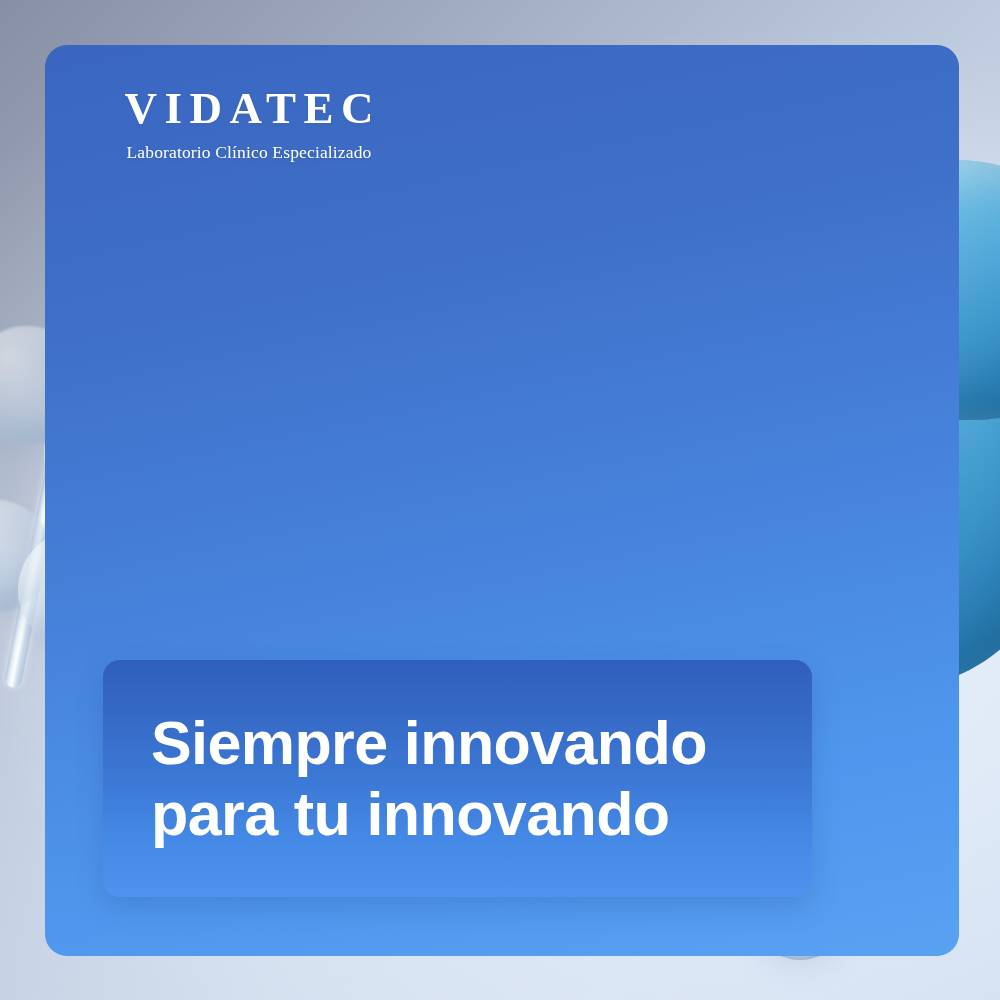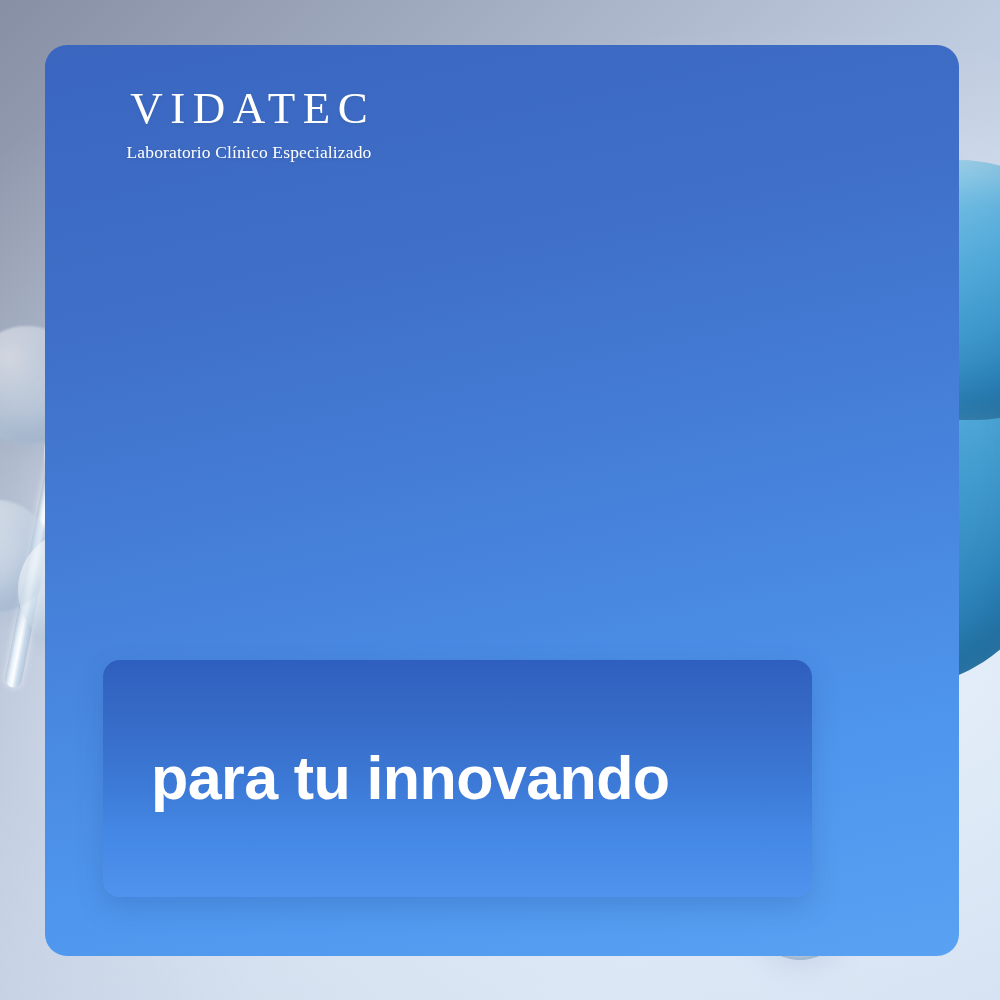--- a/index.html
+++ b/index.html
@@ -195,21 +195,21 @@
   .logo {
     position: absolute;
     left: 99px; top: 86px;
     width: 300px;
     text-align: center;
     color: #ffffff;
   }
   .logo-word {
     font-family: "Liberation Serif", "DejaVu Serif", serif;
     font-size: 45px;
-    font-weight: 400;
+    font-weight: 700;
     letter-spacing: 7.5px;
     line-height: 1;
     text-indent: 7.5px;
     text-shadow: 0 1px 3px rgba(70,90,120,0.30);
     white-space: nowrap;
   }
   .logo-tagline {
     font-family: "Liberation Serif", "DejaVu Serif", serif;
     font-size: 17.5px;
     font-weight: 400;
@@ -302,16 +302,17 @@
   </div>
 
   <div class="frame"></div>
 
   <div class="logo">
     <div class="logo-word">VIDATEC</div>
     <div class="logo-tagline">Laboratorio Clínico Especializado</div>
   </div>
 
   <div class="headline-banner">
+    <div class="headline-line">Siempre innovando</div>
     <div class="headline-line">para tu innovando</div>
   </div>
 
 </div>
 
 </body></html>

